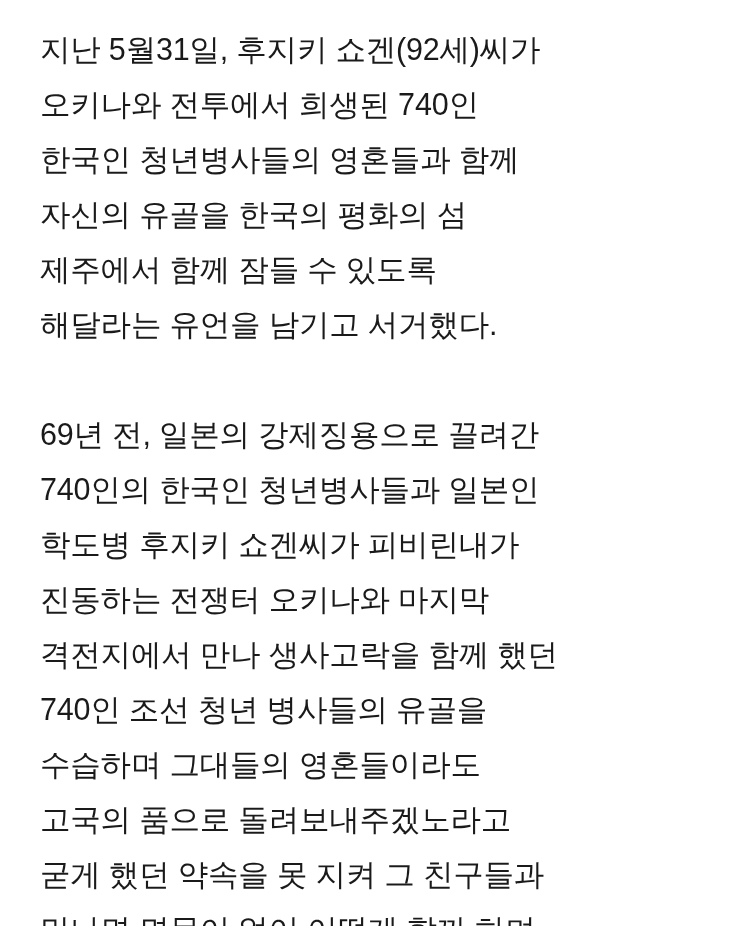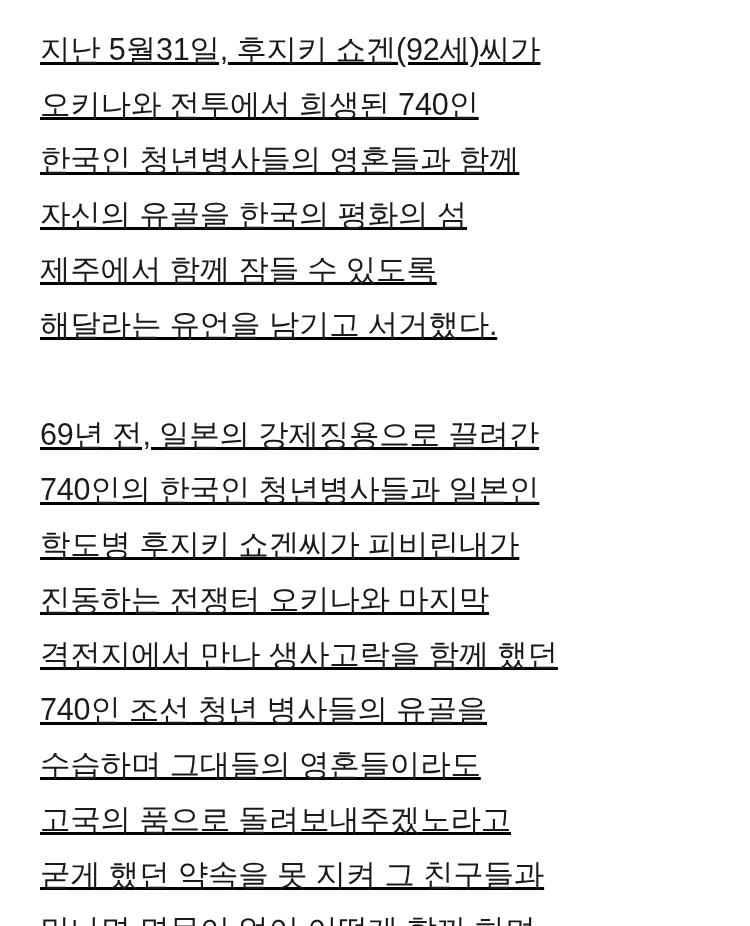--- a/index.html
+++ b/index.html
@@ -14,21 +14,20 @@
     font-family: "Liberation Sans", "DejaVu Sans", sans-serif;
     overflow: hidden;
   }
   .page {
     position: relative;
     width: 608px;
     height: 926px;
     background: #ffffff;
     box-sizing: border-box;
     padding: 22px 44px 0 40px;
-    text-decoration: underline;
   }
   .article {
     display: block;
   }
   .para {
     margin: 0;
     color: #1a1a1a;
     font-size: 30.5px;
     line-height: 55px;
     letter-spacing: -0.2px;

